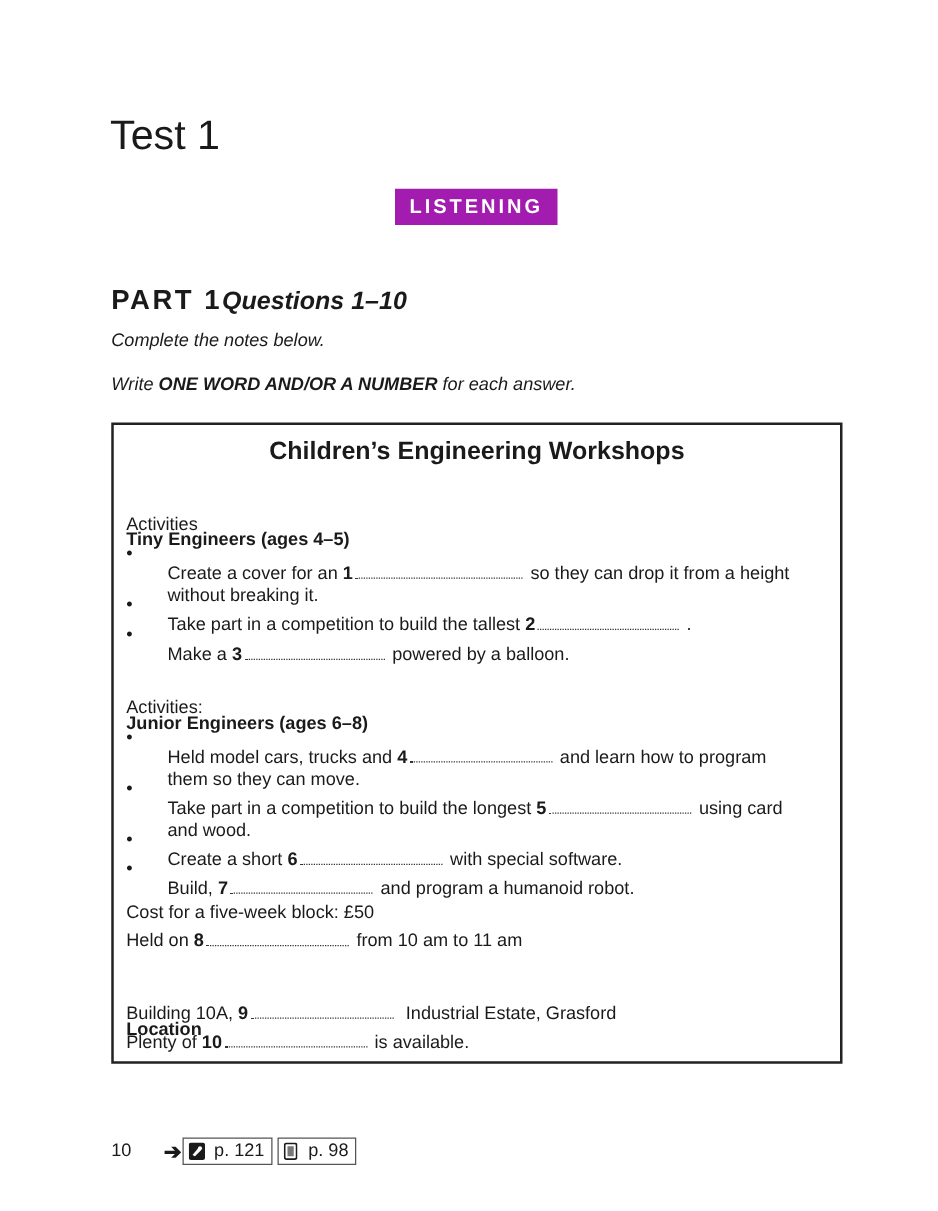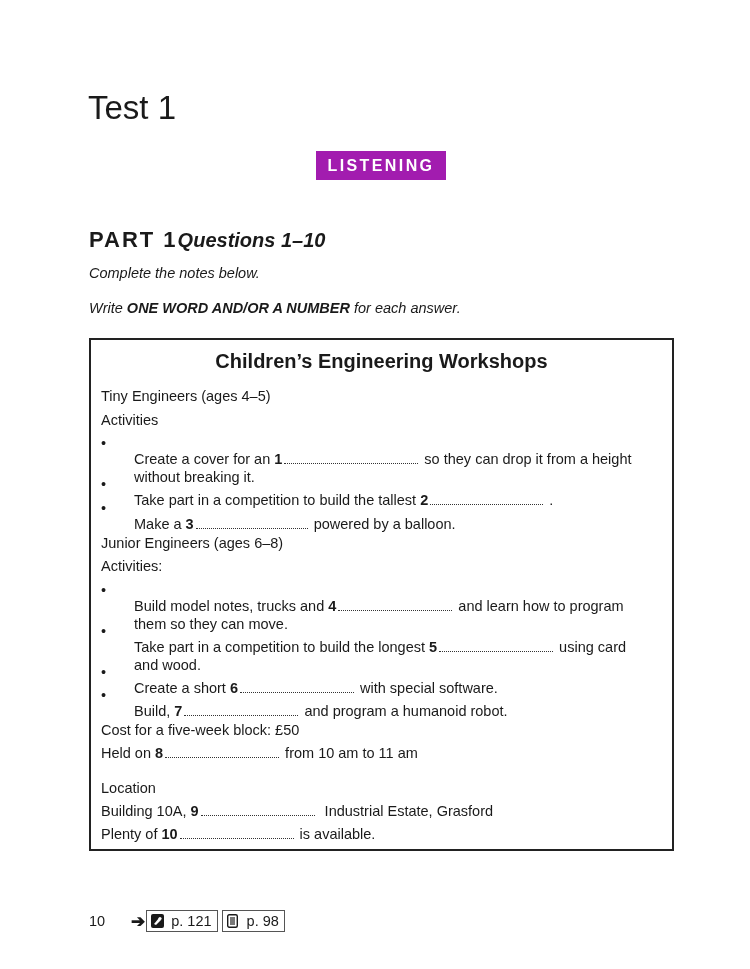--- a/index.html
+++ b/index.html
@@ -15,21 +15,21 @@
 
   .instr { position: absolute; left: 89px; font-style: italic; font-size: 14.5px; line-height: 18px; }
   .instr b { font-weight: bold; }
   .instr1 { top: 264px; }
   .instr2 { top: 299px; }
 
   .notes-box { position: absolute; left: 89px; top: 338px; width: 585px; height: 513px; border: 2px solid #222; }
   .notes-title { position: absolute; left: 0; right: 0; top: 8px; text-align: center; font-weight: bold; font-size: 20px; line-height: 26px; }
 
   .line { position: absolute; left: 10px; font-size: 14.5px; line-height: 18px; white-space: nowrap; }
-  .line.bold { font-weight: normal; }
+  .line.bold { font-weight: bold; margin-top: 36px; }
   .bullet-item { position: absolute; left: 10px; width: 560px; font-size: 14.5px; line-height: 18px; }
   .bullet-item .dot { position: absolute; left: 0; top: 0; width: 20px; }
   .bullet-item .text { position: absolute; left: 33px; width: 520px; margin-top: 16px; }
   .num { font-weight: bold; }
   .blank { display: inline-block; border-bottom: 1.5px dotted #333; height: 12px; vertical-align: baseline; margin: 0 2px; }
 
   .footer { position: absolute; left: 89px; top: 910px; height: 22px; display: flex; align-items: center; font-size: 14.5px; }
   .page-num { width: 42px; }
   .arrow { font-weight: bold; font-size: 17px; margin-right: 1px; }
   .ref-box { display: inline-flex; align-items: center; border: 1px solid #555; height: 22px; padding: 0 5px 0 4px; margin-right: 4px; font-size: 14.5px; }
@@ -76,21 +76,21 @@
       <span>Make a </span><span class="num">3</span><span class="blank" style="width:112px"></span><span> powered by a balloon.</span>
     </div>
   </div>
 
   <div class="line bold" style="top:194px">Junior Engineers (ages 6–8)</div>
   <div class="line" style="top:217px">Activities:</div>
 
   <div class="bullet-item" style="top:241px">
     <span class="dot">•</span>
     <div class="text">
-      <span>Build model notes, trucks and </span><span class="num">4</span><span class="blank" style="width:114px"></span><span> and learn how to program</span><br>
+      <span>Held model cars, trucks and </span><span class="num">4</span><span class="blank" style="width:114px"></span><span> and learn how to program</span><br>
       <span>them so they can move.</span>
     </div>
   </div>
   <div class="bullet-item" style="top:282px">
     <span class="dot">•</span>
     <div class="text">
       <span>Take part in a competition to build the longest </span><span class="num">5</span><span class="blank" style="width:114px"></span><span> using card</span><br>
       <span>and wood.</span>
     </div>
   </div>

